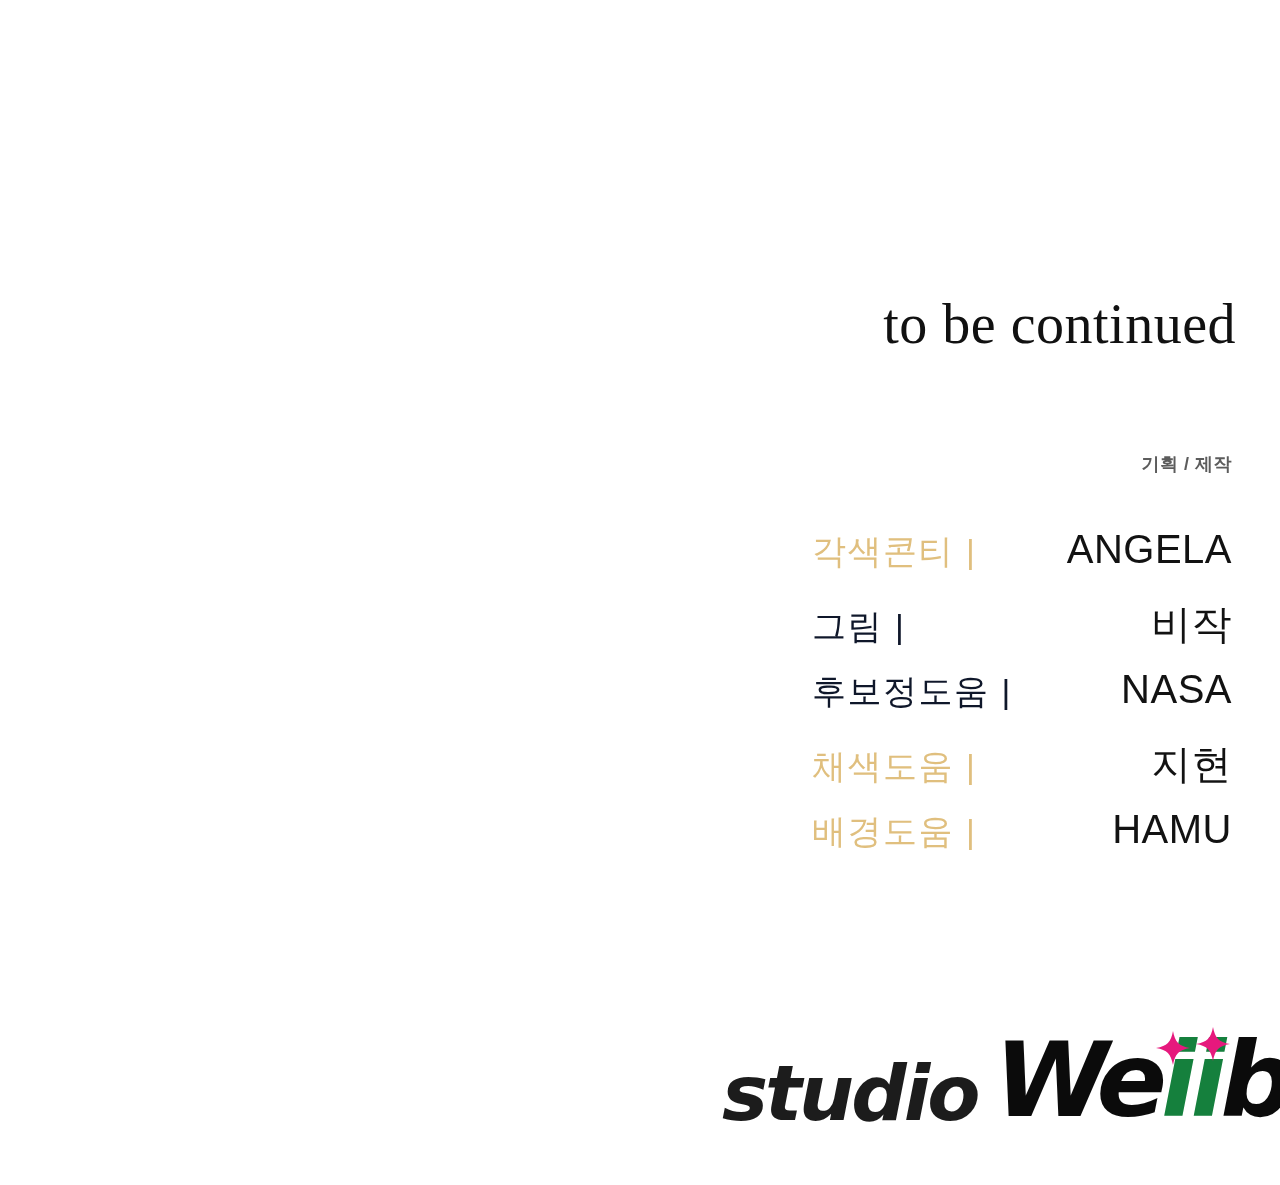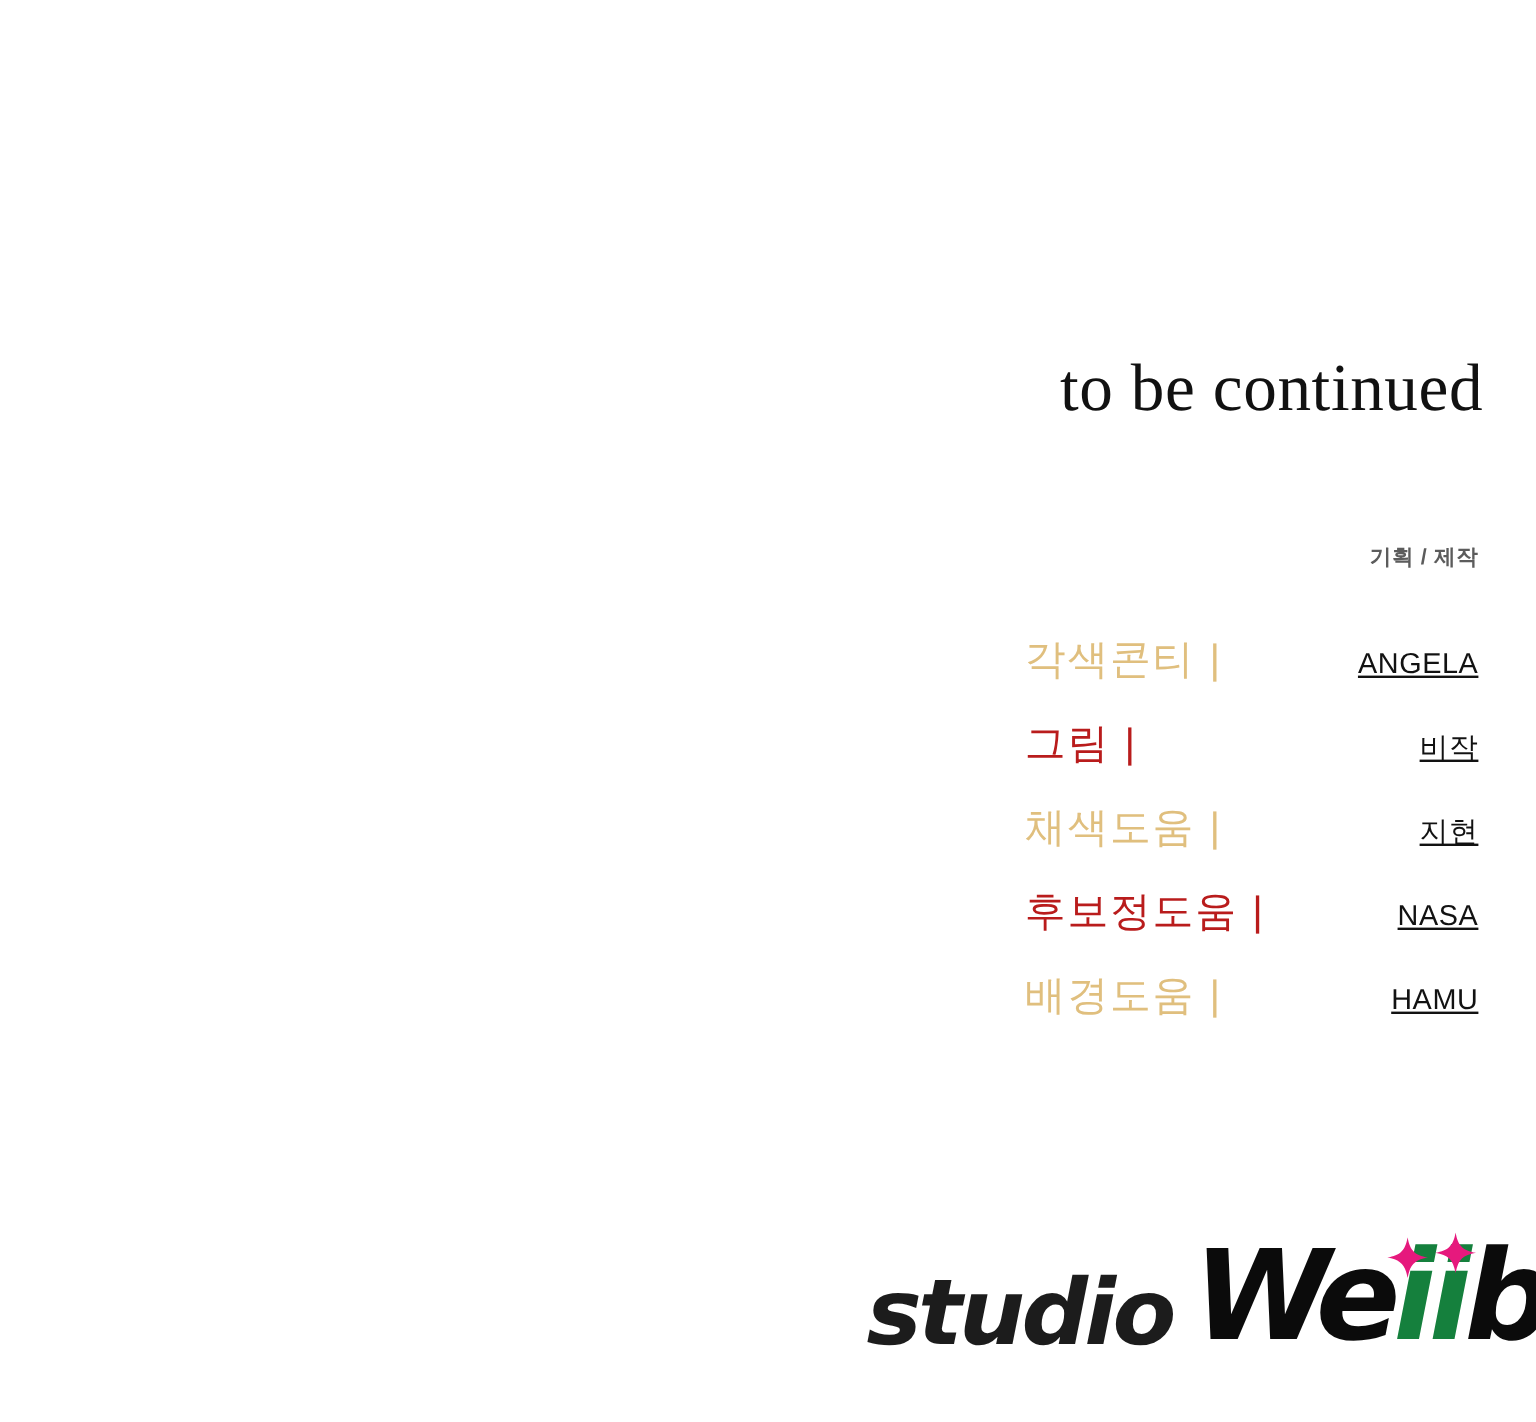--- a/index.html
+++ b/index.html
@@ -53,21 +53,20 @@
     color: #5c5c5c;
     letter-spacing: 0.5px;
     line-height: 1.1;
     padding-right: 4px;
   }
 
   .credit-rows {
     margin-top: 52px;
     display: flex;
     flex-direction: column;
-    padding-left: 42px;
   }
 
   .credit-row {
     display: flex;
     align-items: baseline;
     height: 70px;
   }
 
   .credit-label-cell {
     width: 812px;
@@ -98,30 +97,29 @@
     padding-left: 12px;
   }
 
   .credit-name-cell {
     flex: 1 1 auto;
     text-align: right;
     padding-right: 4px;
   }
 
   .credit-name {
-    font-size: 24px;
+    font-size: 40px;
     font-weight: 400;
     color: #121212;
     letter-spacing: 0.5px;
     white-space: nowrap;
-    text-decoration: underline;
   }
 
   .gold { color: #e0bf7e; }
-  .blue { color: #b91c1c; }
+  .blue { color: #0f172a; }
 
   
   .logo {
     position: absolute;
     left: 722px;
     top: 1022px;
     height: 110px;
     display: flex;
     align-items: flex-end;
     white-space: nowrap;
@@ -194,33 +192,33 @@
         <div class="credit-label-cell">
           <span class="credit-label"><span class="credit-label-inner blue"><span>그림</span><span class="credit-pipe">|</span></span></span>
         </div>
         <div class="credit-name-cell">
           <span class="credit-name">비작</span>
         </div>
       </div>
 
       <div class="credit-row">
         <div class="credit-label-cell">
+          <span class="credit-label"><span class="credit-label-inner blue"><span>후보정도움</span><span class="credit-pipe">|</span></span></span>
+        </div>
+        <div class="credit-name-cell">
+          <span class="credit-name">NASA</span>
+        </div>
+      </div>
+
+      <div class="credit-row">
+        <div class="credit-label-cell">
           <span class="credit-label"><span class="credit-label-inner gold"><span>채색도움</span><span class="credit-pipe">|</span></span></span>
         </div>
         <div class="credit-name-cell">
           <span class="credit-name">지현</span>
-        </div>
-      </div>
-
-      <div class="credit-row">
-        <div class="credit-label-cell">
-          <span class="credit-label"><span class="credit-label-inner blue"><span>후보정도움</span><span class="credit-pipe">|</span></span></span>
-        </div>
-        <div class="credit-name-cell">
-          <span class="credit-name">NASA</span>
         </div>
       </div>
 
       <div class="credit-row">
         <div class="credit-label-cell">
           <span class="credit-label"><span class="credit-label-inner gold"><span>배경도움</span><span class="credit-pipe">|</span></span></span>
         </div>
         <div class="credit-name-cell">
           <span class="credit-name">HAMU</span>
         </div>

